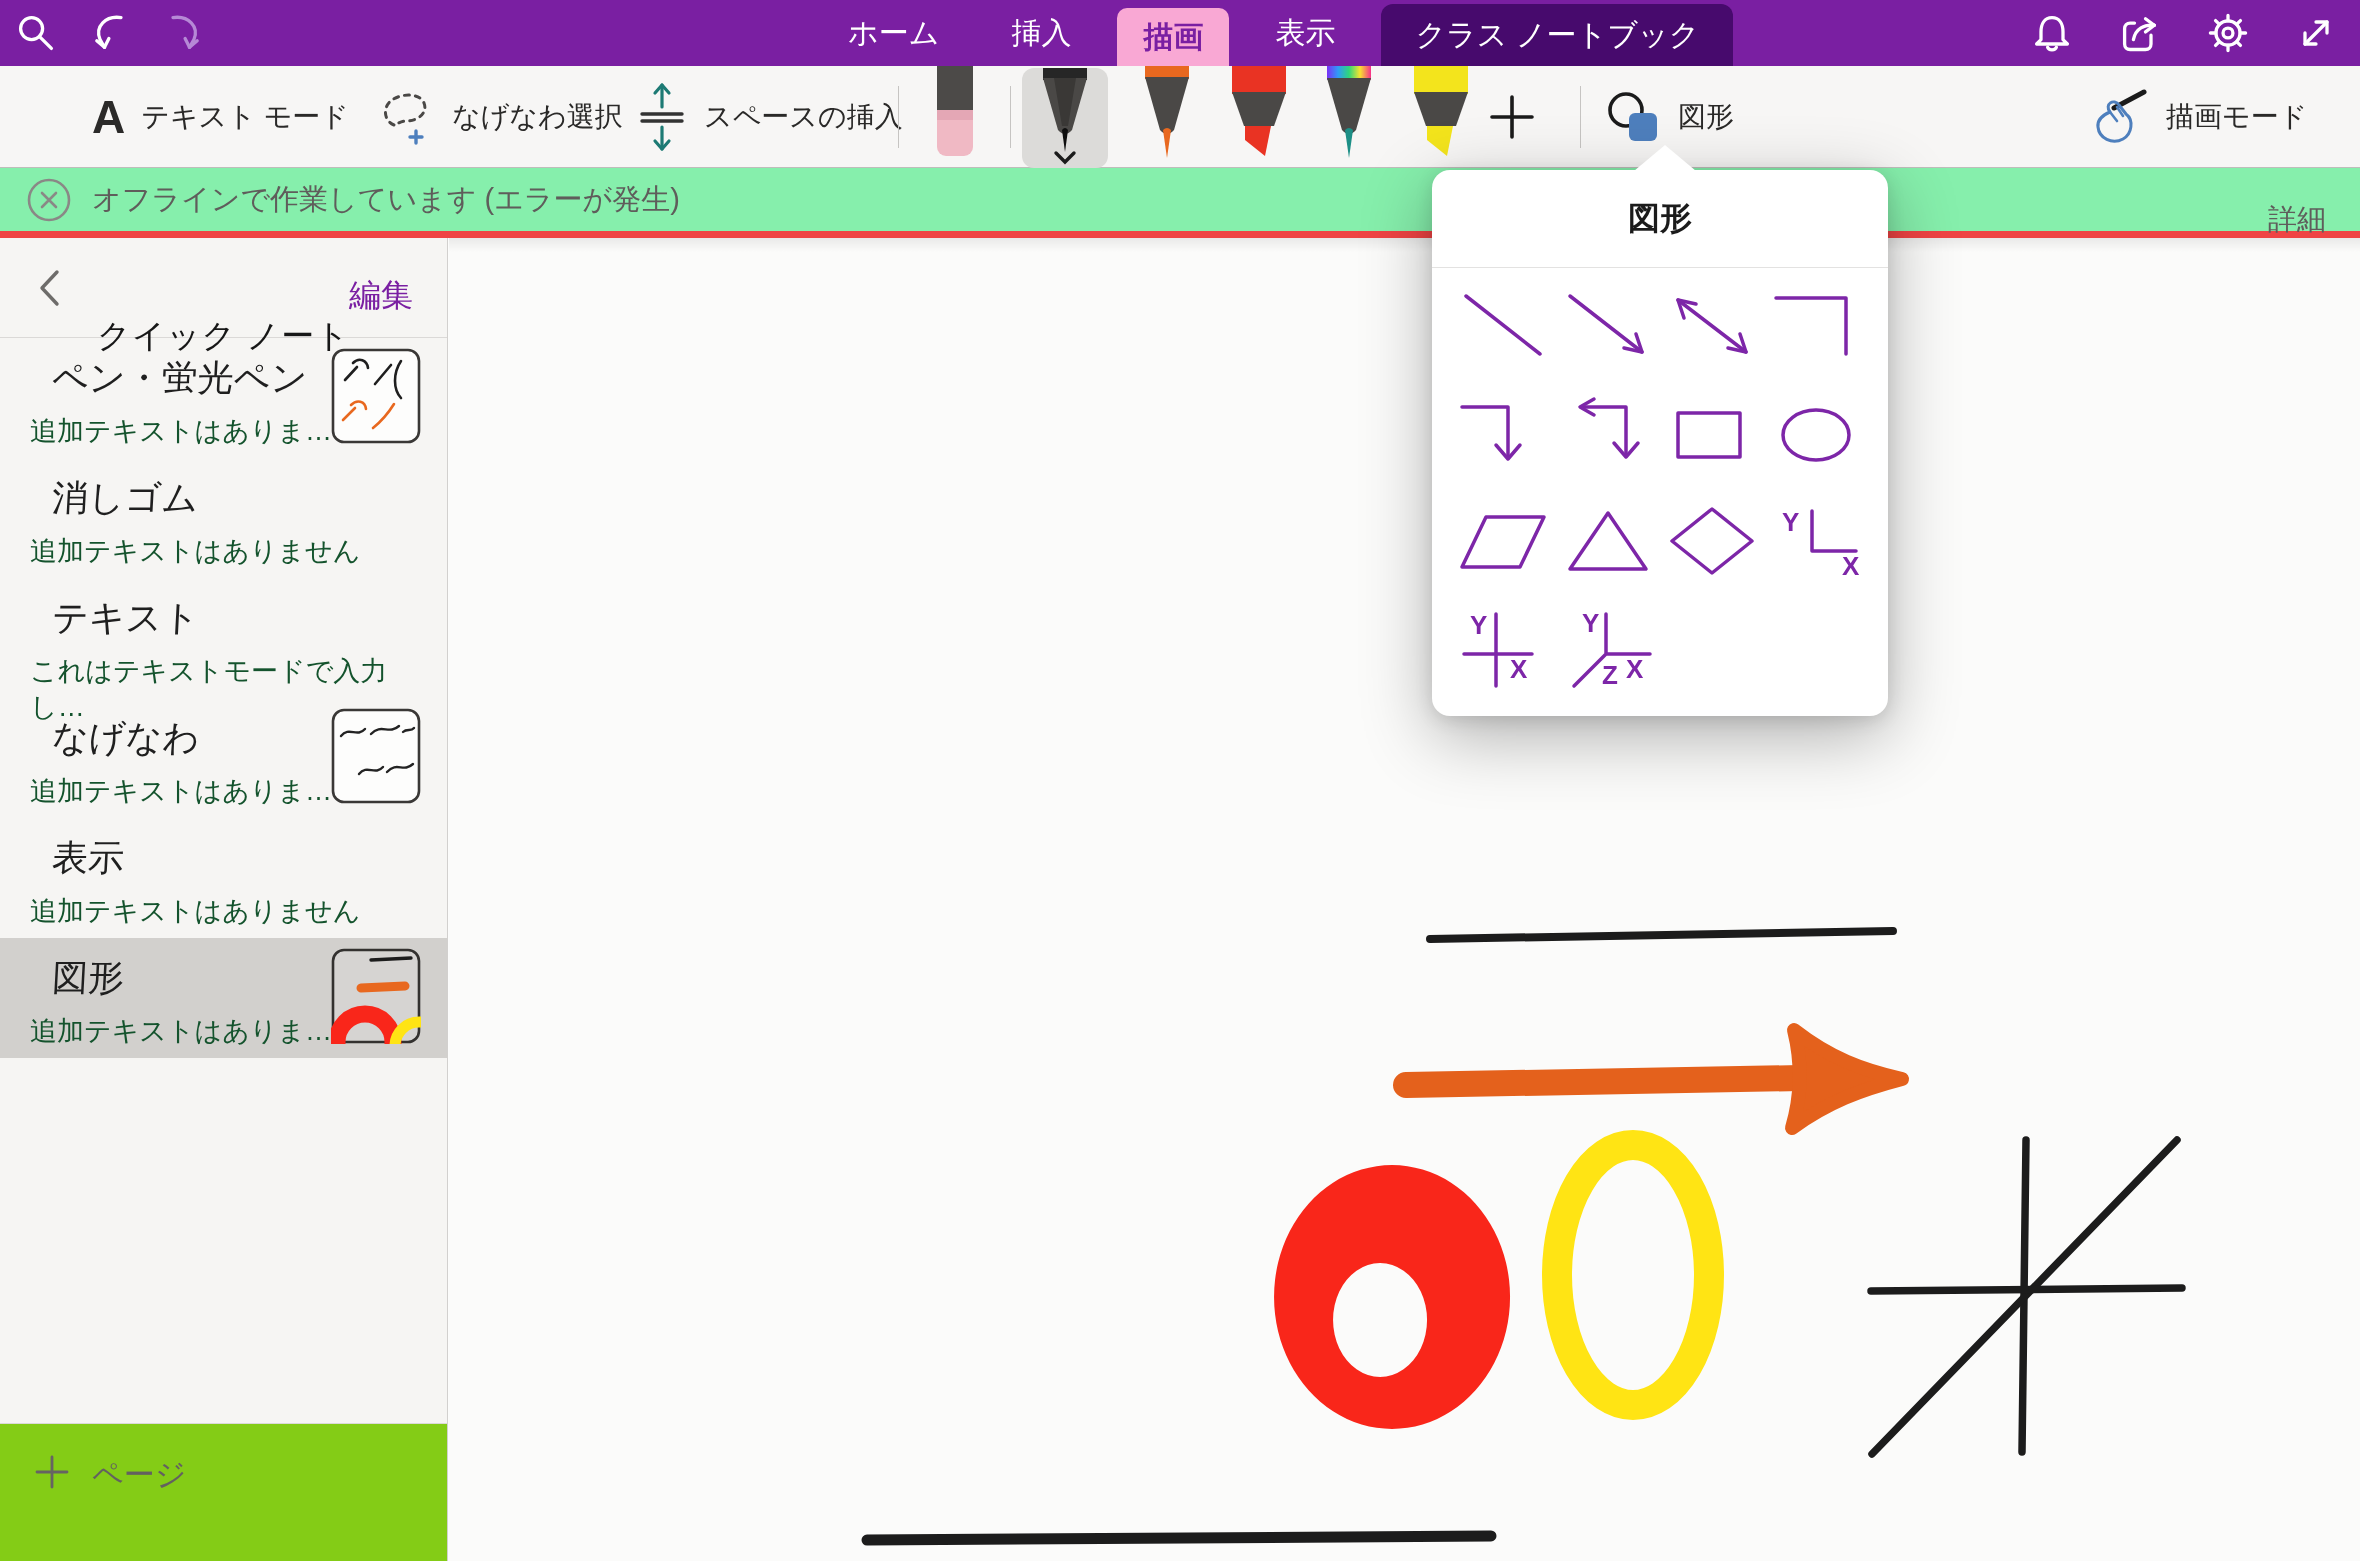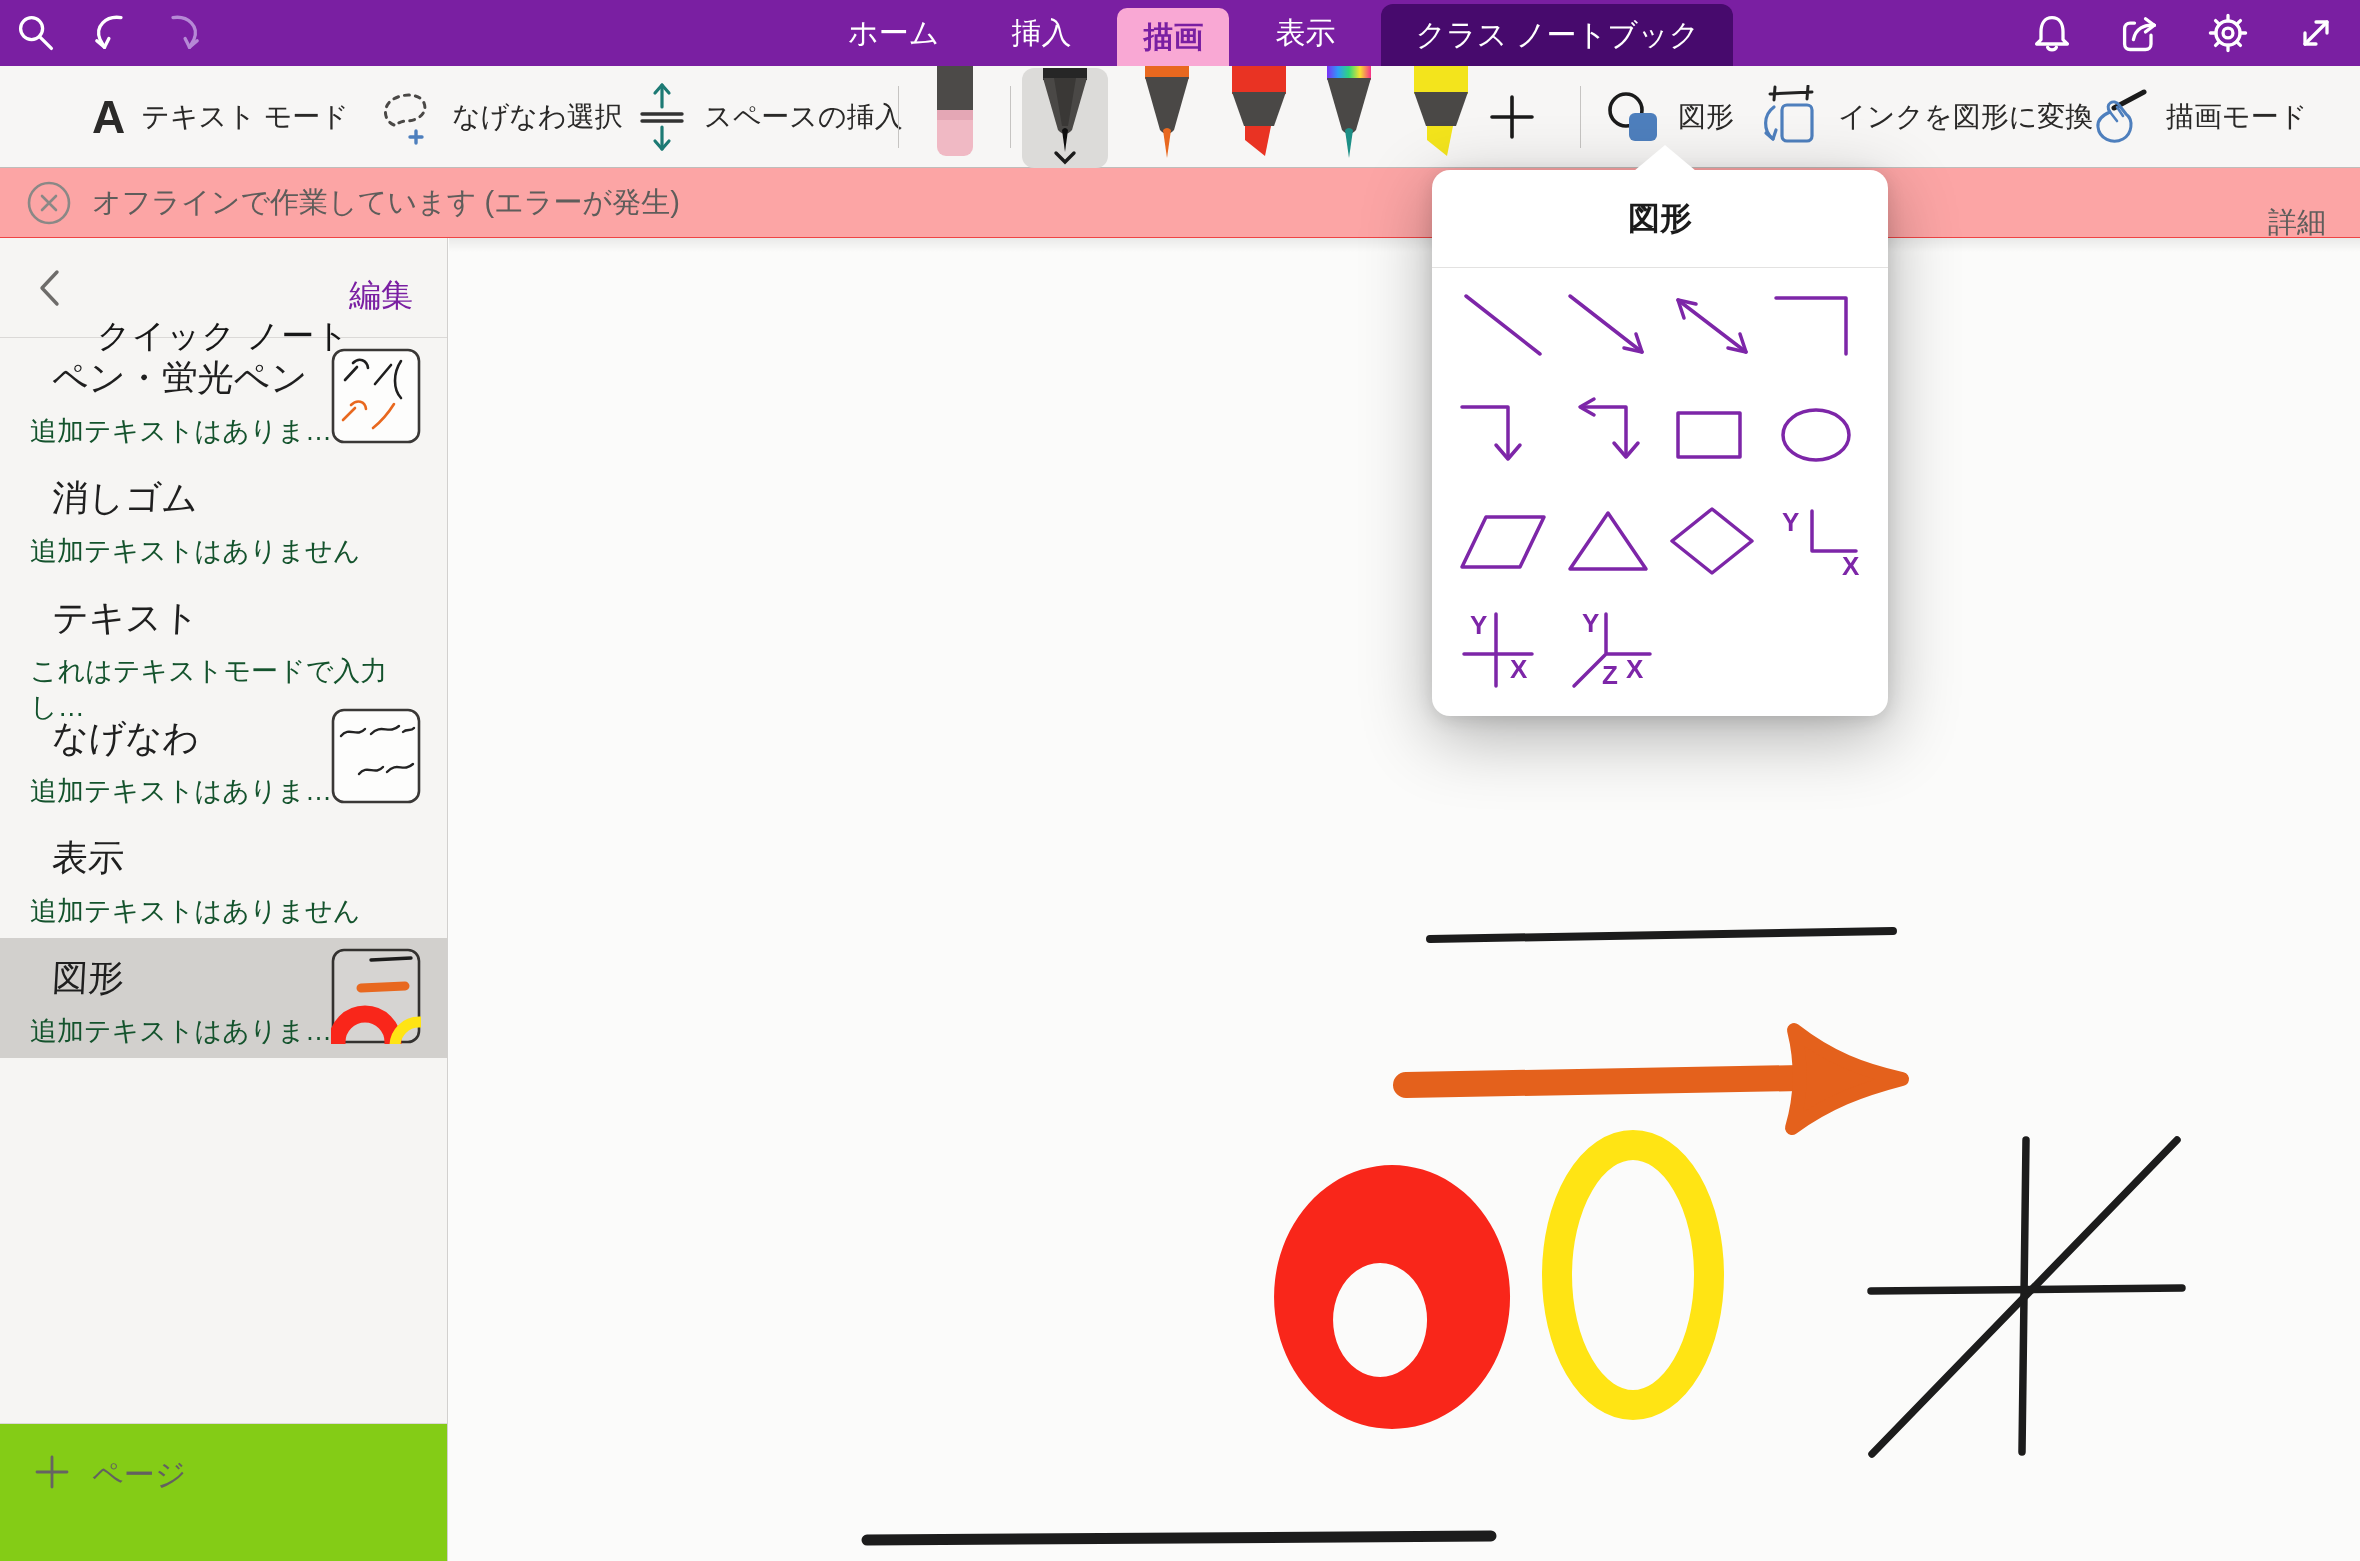--- a/index.html
+++ b/index.html
@@ -19,21 +19,21 @@
 
   
   .toolbar { position:absolute; top:66px; left:0; right:0; height:102px; background:#f7f6f5; border-bottom:1px solid #bfbdbb; z-index:18; }
   .tool { position:absolute; top:0; height:102px; display:flex; align-items:center; gap:16px; color:#2a2928; font-size:28px; }
   .tdivider { position:absolute; top:20px; width:1px; height:62px; background:#c6c4c2; }
   .pen { position:absolute; top:0; }
   .pen-box { position:absolute; left:1022px; top:2px; width:86px; height:100px; background:#dcdbd9; border-radius:12px; }
   .chev { position:absolute; left:50%; transform:translateX(-50%); bottom:2px; }
 
   
-  .notifbar { position:absolute; top:168px; left:0; right:0; height:70px; background:#fca5a5; border-bottom:1px solid #ef4444; display:flex; align-items:center; color:#5f5d5b; z-index:8; }
+  .notifbar { position:absolute; top:168px; left:0; right:0; height:70px; background:#86efac; border-bottom:7px solid #ef4444; display:flex; align-items:center; color:#5f5d5b; z-index:8; }
   .notif-msg { margin-left:92px; font-size:29px; }
   .notif-action { position:absolute; right:34px; font-size:29px; color:#5f5d5b;margin-top:40px; }
 
   
   .sidebar { position:absolute; top:238px; left:0; width:448px; bottom:0; background:#f6f5f3; border-right:1px solid #d2d0ce; z-index:6; }
   .sb-header { position:relative; height:100px; border-bottom:1px solid #dbd9d7; }
   .sb-back { position:absolute; left:36px; top:30px; }
   .sb-title { position:absolute; left:0; right:0; top:0; height:100px; display:flex; align-items:center; justify-content:center; font-size:33px; color:#171717; letter-spacing:1px;margin-top:48px; }
   .sb-edit { position:absolute; right:34px; top:8px; height:100px; display:flex; align-items:center; font-size:32px; color:#7a1fa2; }
   .sb-item { position:relative; height:120px; padding:16px 24px 0 30px; }
@@ -232,29 +232,20 @@
 
     <div class="tdivider" style="left:1580px"></div>
 
     <div class="tool" style="left:1604px">
       <svg width="58" height="58" viewBox="0 0 58 58">
         <circle cx="22" cy="22" r="16" stroke="#1b1b1b" stroke-width="3.6" fill="none"></circle>
         <rect x="25" y="25" width="28" height="28" rx="6" fill="#4e7fbd"></rect>
       </svg>
       <span>図形</span>
     </div>
-    <div class="tool" style="left:1758px">
-      <svg width="64" height="64" viewBox="0 0 64 64">
-        <path d="M12 9 L54 7 M17 2 L16 15 M50 1 L49 14" stroke="#222" stroke-width="3" stroke-linecap="round" fill="none"></path>
-        <rect x="24" y="20" width="30" height="36" rx="5" stroke="#4e7fbd" stroke-width="3.2" fill="none"></rect>
-        <path d="M16 22 C5 30 5 46 15 54" stroke="#4e7fbd" stroke-width="3.2" fill="none" stroke-linecap="round"></path>
-        <path d="M15 54 L8 48 M15 54 L18 45" stroke="#4e7fbd" stroke-width="3.2" fill="none" stroke-linecap="round"></path>
-      </svg>
-      <span>インクを図形に変換</span>
-    </div>
     <div class="tool" style="left:2086px">
       <svg width="64" height="62" viewBox="0 0 64 62">
         <path d="M28 22 L58 6" stroke="#1b1b1b" stroke-width="5" stroke-linecap="round"></path>
         <path d="M24 26 C18 18 28 12 33 19 L40 28 C48 34 46 48 37 53 C26 59 13 52 12 41 C11 34 17 29 24 26 Z" stroke="#4e7fbd" stroke-width="3" fill="none" stroke-linejoin="round"></path>
         <path d="M24 26 L31 35 M31 21 L37 30" stroke="#4e7fbd" stroke-width="2.6" fill="none" stroke-linecap="round"></path>
       </svg>
       <span>描画モード</span>
     </div>
   </div>
 

